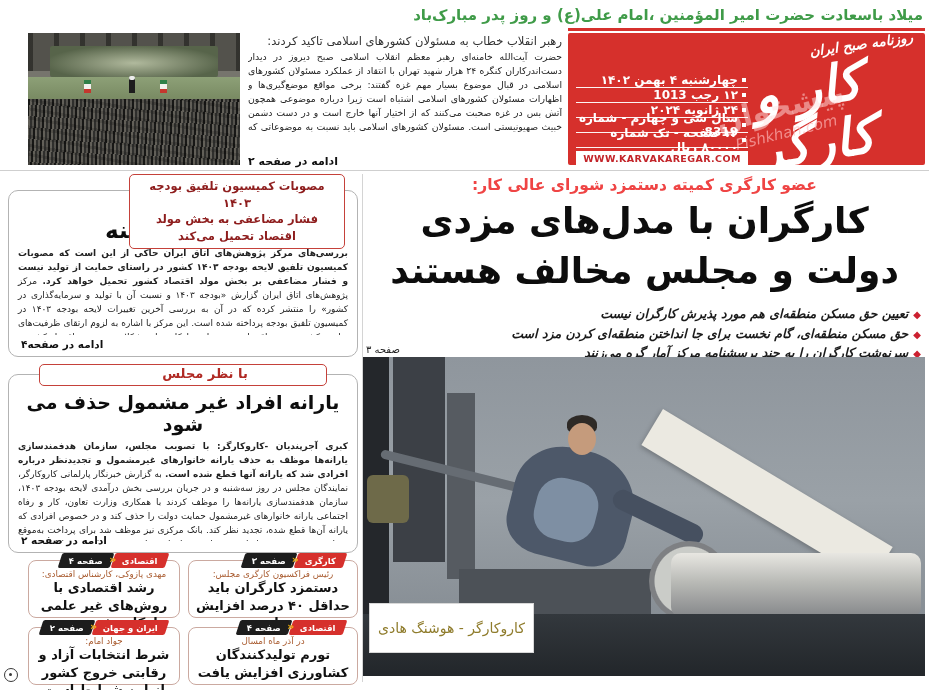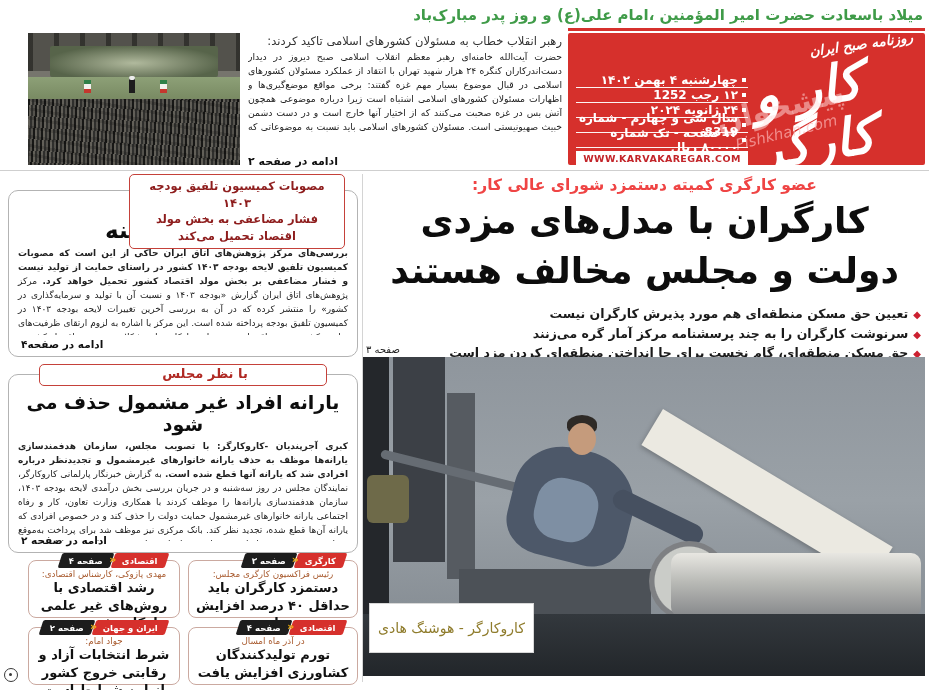--- a/index.html
+++ b/index.html
@@ -48,21 +48,21 @@
 
   
   .h-rule { position:absolute; top:170px; left:0; width:929px; height:1px; background:#cfcfcf; }
   .v-rule { position:absolute; left:362px; top:174px; width:1px; height:508px; background:#d4d4d4; }
 
   
   .main-area { position:absolute; left:368px; top:176px; width:553px; }
   .ms-kicker { text-align:center; font-size:15.5px; font-weight:600; color:#ef4444; }
   .ms-headline { text-align:center; font-size:36px; font-weight:bold; color:#0d0d0d; line-height:1.38; margin-top:2px; }
   .ms-bullets { margin-top:9px; }
-  .bullet-line { text-align:right; font-size:12.5px; font-weight:bold; color:#1a1a1a; line-height:1.55; }
+  .bullet-line { text-align:right; font-size:12.5px; font-weight:bold; color:#1a1a1a; line-height:1.55;font-style:italic; }
   .diamond { color:#cc2030; font-size:10px; margin-inline-end:5px; }
   .page-ref { position:absolute; left:366px; top:344px; font-size:10px; color:#222; }
 
   
   .main-photo { position:absolute; left:363px; top:357px; width:562px; height:319px; overflow:hidden;
     background:linear-gradient(180deg,#8f969d 0%, #9aa1a7 45%, #7d848b 100%); }
   .ph2-colA { position:absolute; left:0; top:0; width:26px; height:100%; background:#24272b; }
   .ph2-colB { position:absolute; left:30px; top:0; width:52px; height:205px; background:#3c4046; }
   .ph2-colC { position:absolute; left:84px; top:36px; width:28px; height:186px; background:#565b61; }
   .ph2-green { position:absolute; left:4px; top:118px; width:42px; height:48px; background:#6e6a49; border-radius:6px; }
@@ -129,21 +129,21 @@
       <div class="wm-fa">پیشخوان</div>
       <div class="wm-en">Pishkhan.com</div>
     </div>
     <div class="mh-info">
       <div class="info-line">
           <span class="sq"></span>
           <span>چهارشنبه ۴ بهمن ۱۴۰۲</span>
         </div>
       <div class="info-line">
           <span class="sq"></span>
-          <span>۱۲ رجب 1252</span>
+          <span>۱۲ رجب 1013</span>
         </div>
       <div class="info-line">
           <span class="sq"></span>
           <span>۲۴ ژانویه ۲۰۲۴</span>
         </div>
       <div class="info-line">
           <span class="sq"></span>
           <span>سال سی و چهارم - شماره 8319</span>
         </div>
       <div class="info-line">
@@ -174,22 +174,22 @@
   </div>
 
   <div class="h-rule"></div>
   <div class="v-rule"></div>
 
   <div class="main-area">
     <div class="ms-kicker">عضو کارگری کمیته دستمزد شورای عالی کار:</div>
     <div class="ms-headline">کارگران با مدل‌های مزدی دولت و مجلس مخالف هستند</div>
     <div class="ms-bullets">
       <div class="bullet-line"><span class="diamond">◆</span><span>تعیین حق مسکن منطقه‌ای هم مورد پذیرش کارگران نیست</span></div>
+      <div class="bullet-line"><span class="diamond">◆</span><span>حق مسکن منطقه‌ای، گام نخست برای جا انداختن منطقه‌ای کردن مزد است</span></div>
       <div class="bullet-line"><span class="diamond">◆</span><span>سرنوشت کارگران را به چند پرسشنامه مرکز آمار گره می‌زنند</span></div>
-      <div class="bullet-line"><span class="diamond">◆</span><span>حق مسکن منطقه‌ای، گام نخست برای جا انداختن منطقه‌ای کردن مزد است</span></div>
     </div>
   </div>
   <div class="page-ref">صفحه ۳</div>
 
   <div class="main-photo">
     <div class="ph2-colA"></div>
     <div class="ph2-colB"></div>
     <div class="ph2-colC"></div>
     <div class="ph2-green"></div>
     <div class="ph2-pipe"></div>

